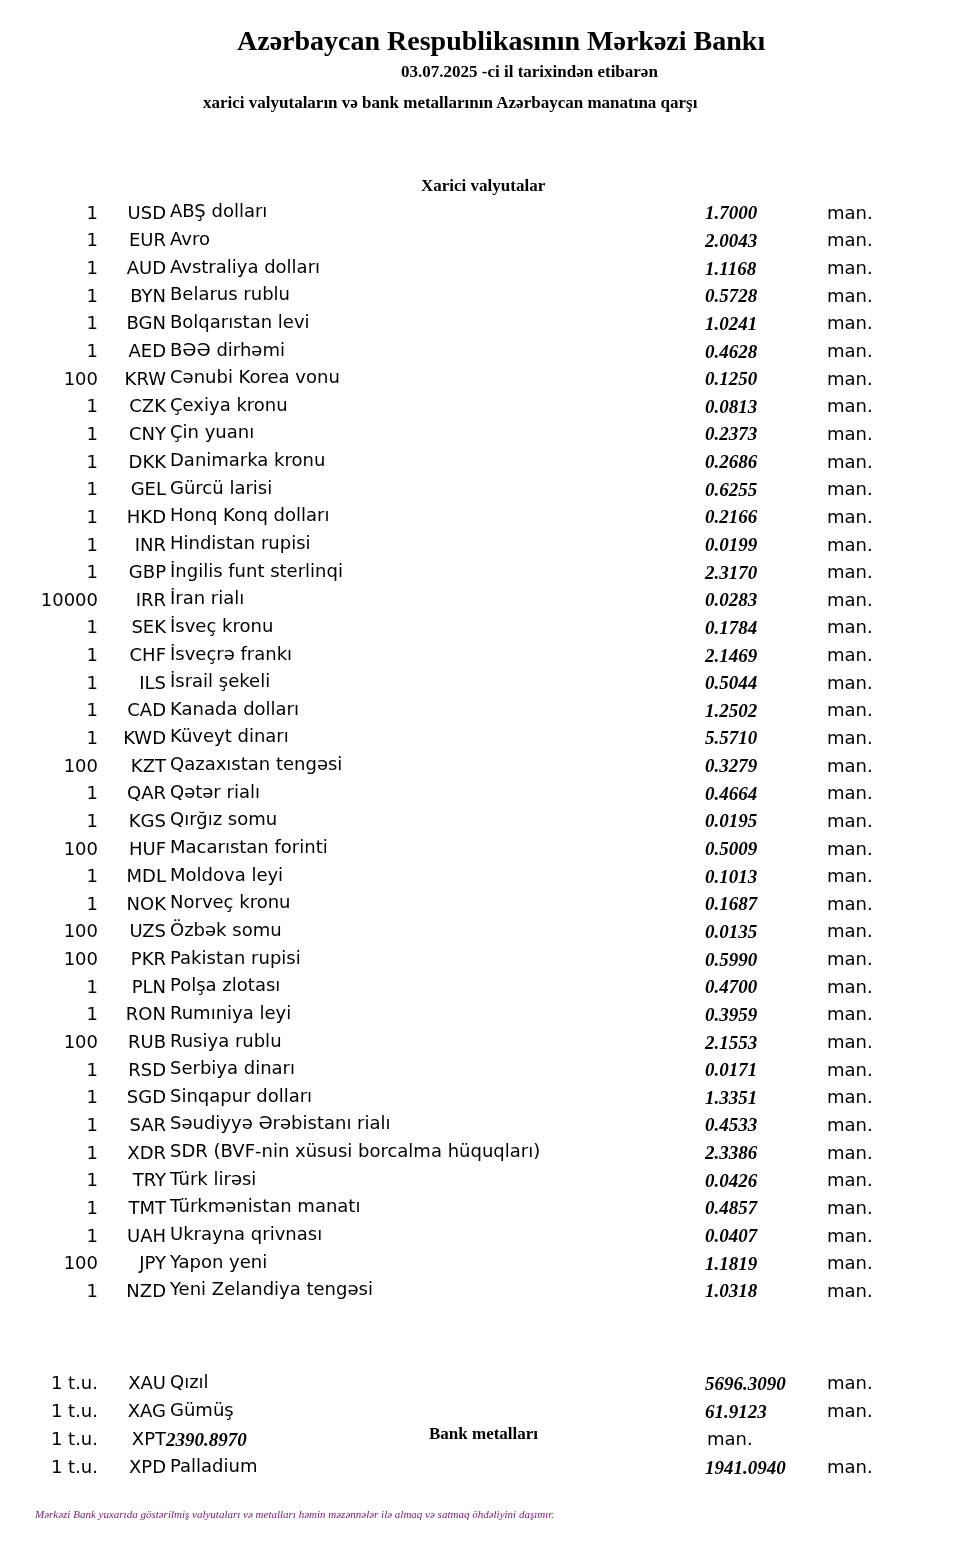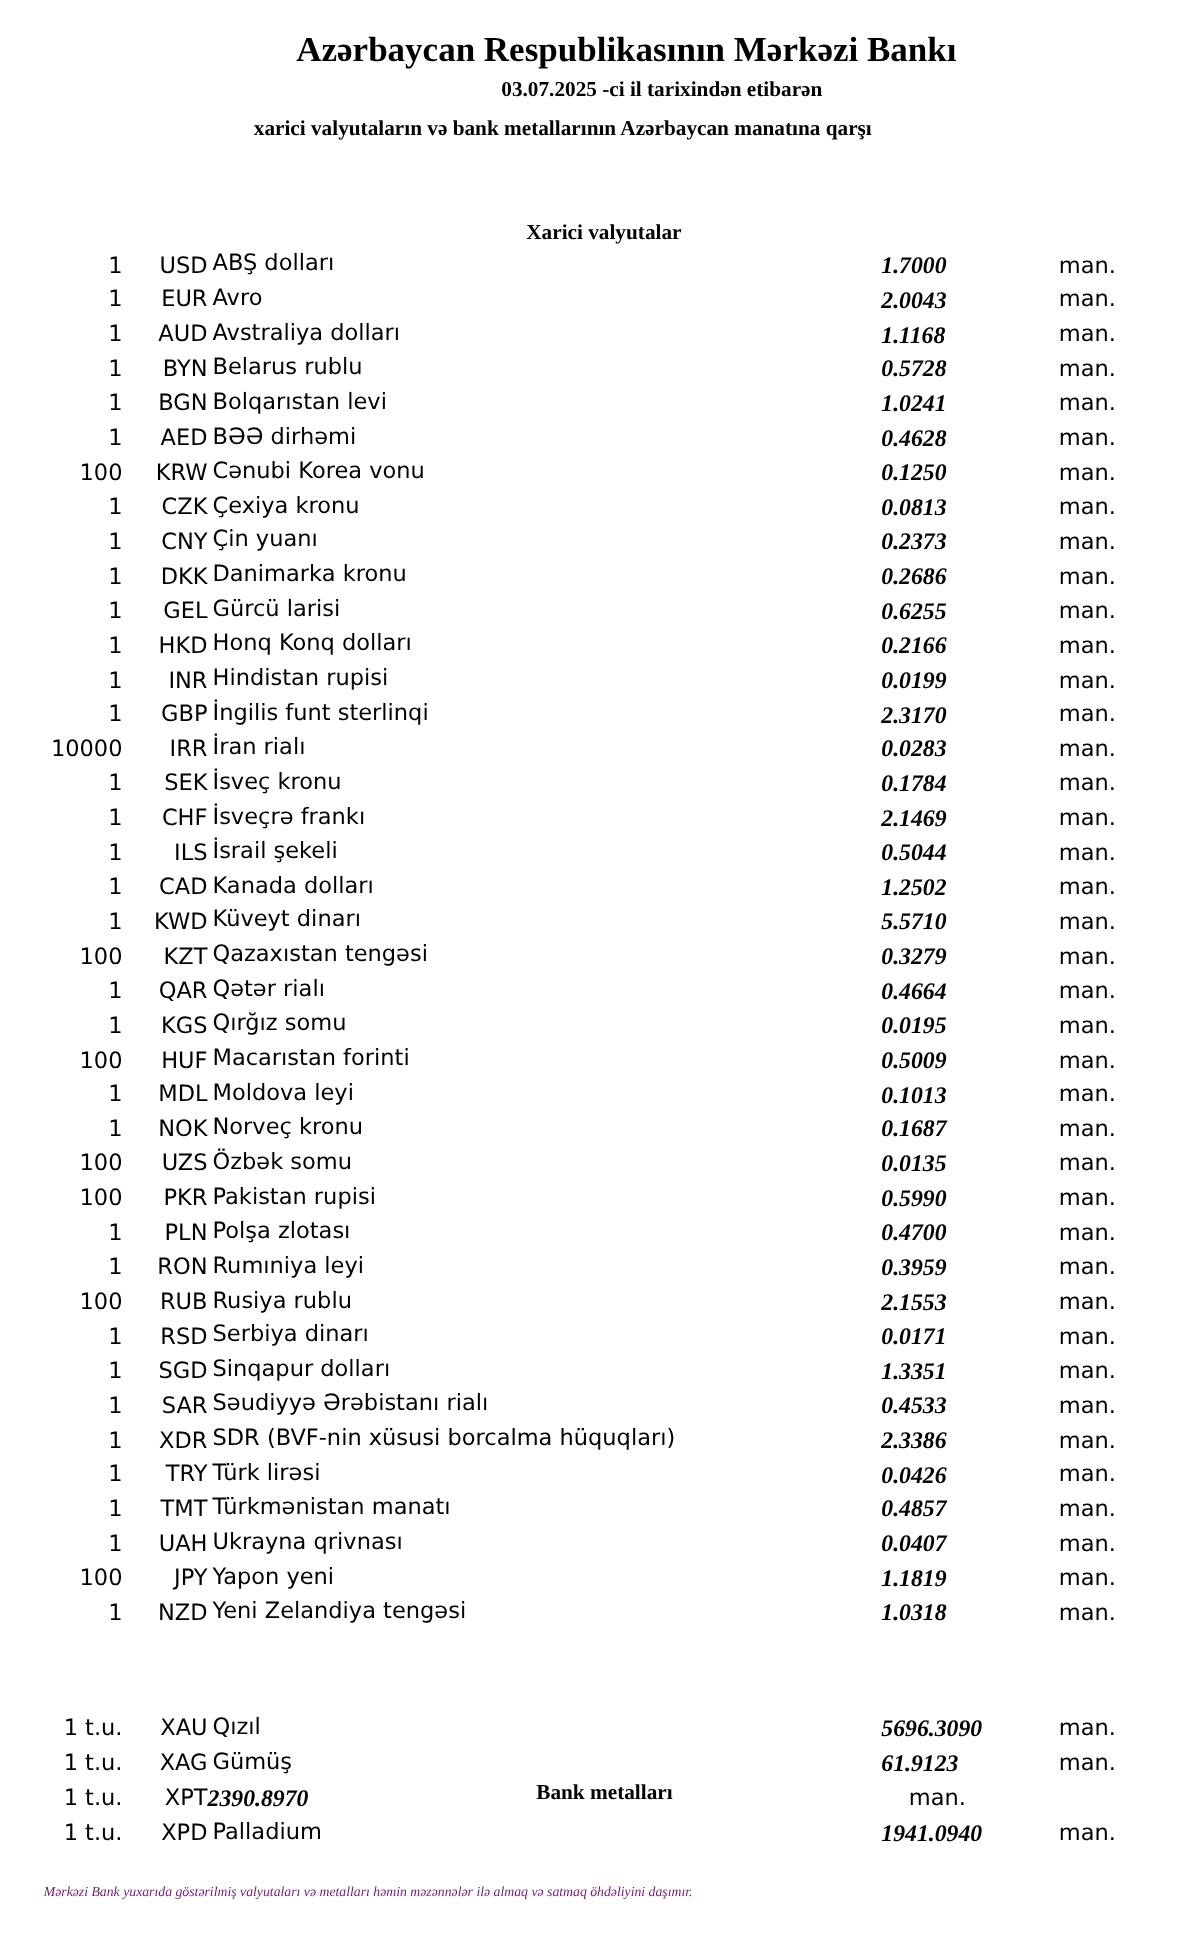--- a/index.html
+++ b/index.html
@@ -43,21 +43,21 @@
   .cell-code { text-align: right; }
   .cell-name { padding-left: 4px; position: relative; top: -1.5px; }
   .cell-rate {
     text-align: left;
     padding-right: 12px;
     font-family: "Liberation Serif", serif;
     font-style: italic;
     font-weight: bold;
     font-size: 19px;
   }
-  .cell-man  { padding-left: 2px; margin-left: 20px; }
+  .cell-man  { padding-left: 2px; }
 
   .footer {
     position: absolute;
     left: 35px;
     top: 1508px;
     font-family: Liberation Serif, serif;
     font-style: italic;
     font-size: 11px;
     white-space: nowrap;
     color: #701a75;

